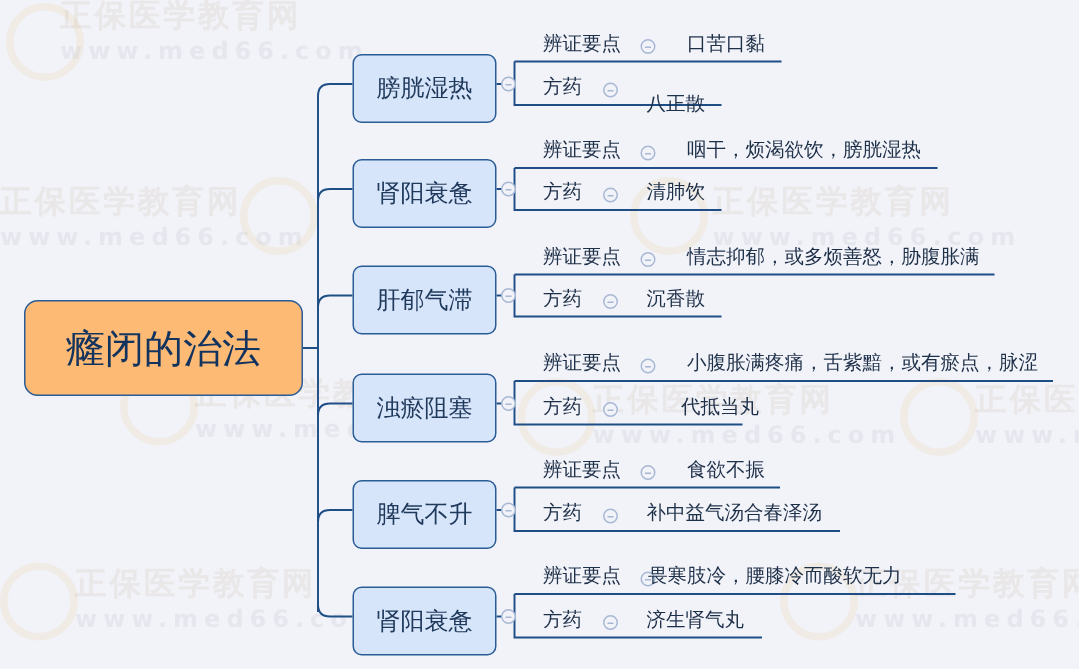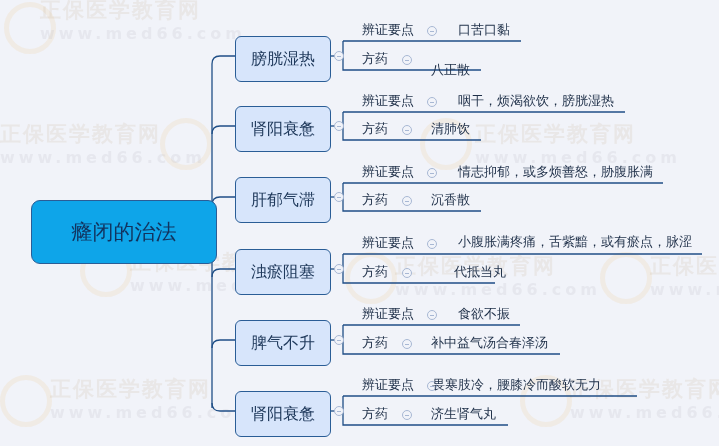--- a/index.html
+++ b/index.html
@@ -34,29 +34,29 @@
     border: 5px solid rgba(240, 200, 140, 0.18);
     pointer-events: none;
   }
   svg.lines {
     position: absolute;
     left: 0; top: 0;
     width: 719px; height: 446px;
   }
   .root {
     position: absolute;
-    left: 31px; top: 200px;
+    left: 16px; top: 200px;
     width: 186px; height: 64px;
-    background: #0ea5e9;
+    background: #fdba74;
     border: 1.5px solid #2a5d96;
     border-radius: 9px;
     box-sizing: border-box;
     display: flex; align-items: center; justify-content: center;
     color: #12335e;
-    font-size: 21px;
+    font-size: 26px;
   }
   .branch {
     position: absolute;
     left: 235px;
     width: 96px; height: 46px;
     background: #d7e5fb;
     border: 1.5px solid #2a5d96;
     border-radius: 6px;
     box-sizing: border-box;
     display: flex; align-items: center; justify-content: center;

